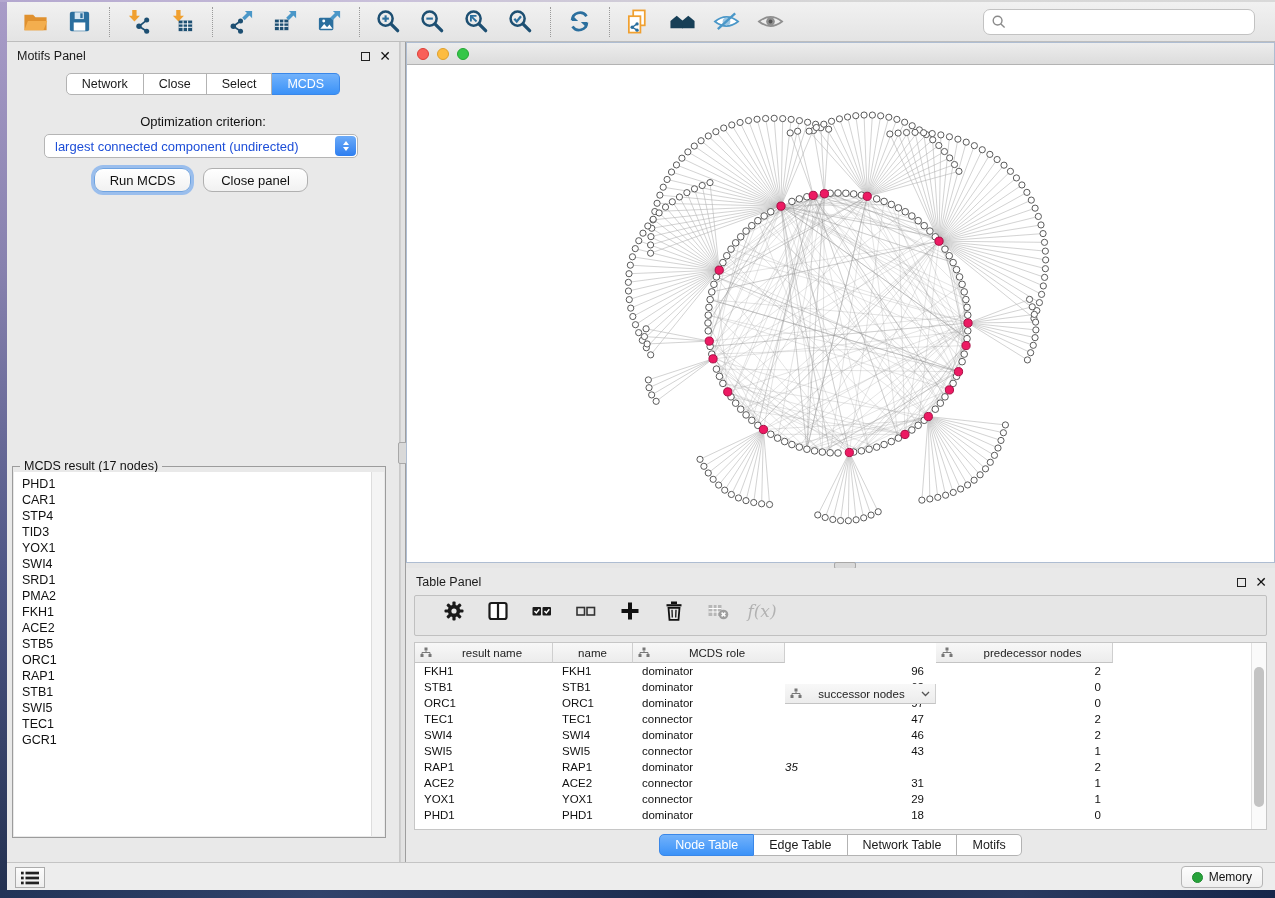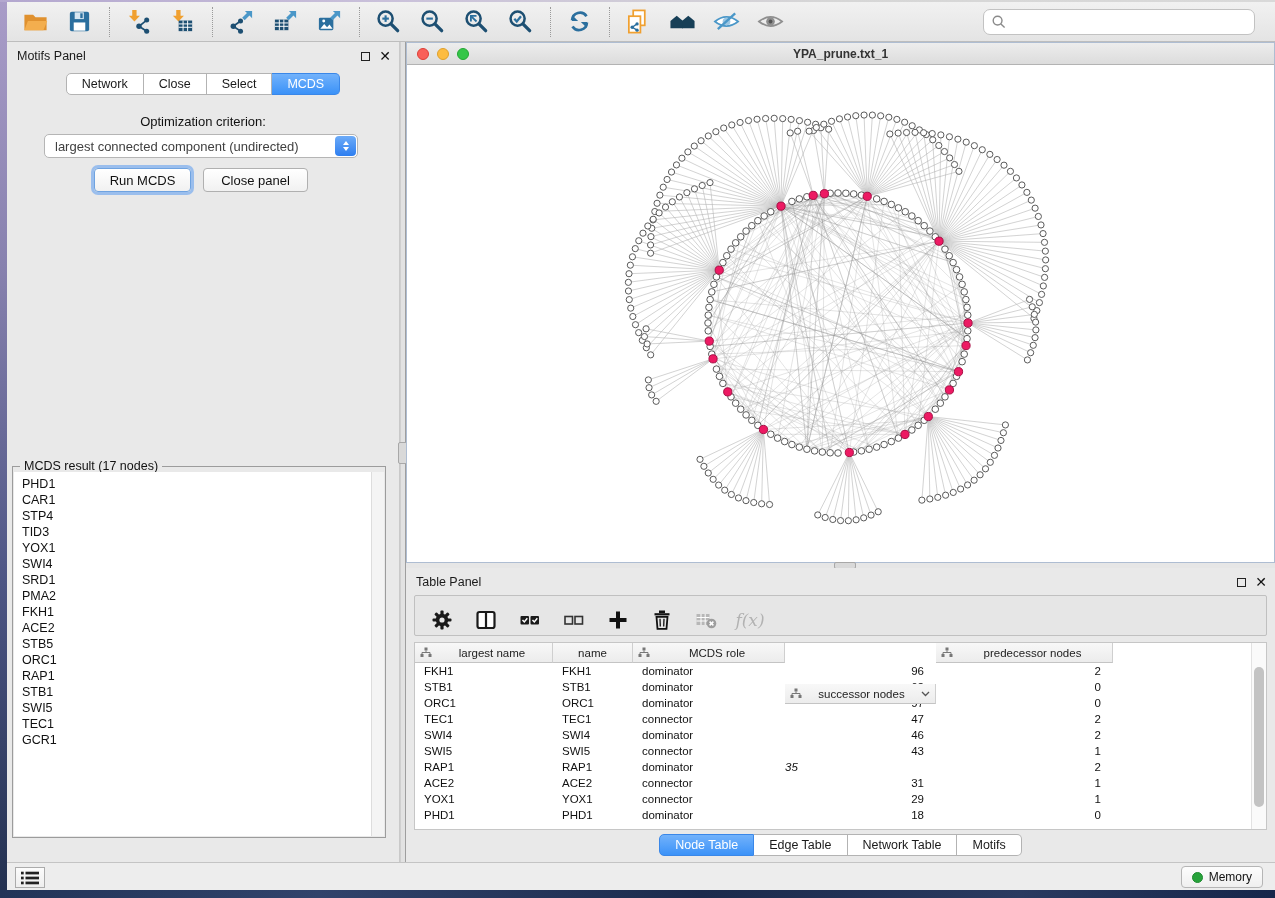--- a/index.html
+++ b/index.html
@@ -40,31 +40,31 @@
   .seg-tab { height:22px; line-height:20px; padding:0 15px; font-size:12.5px; background:#fff;
     border:1px solid #b3b3b3; border-left:none; color:#1a1a1a; cursor:default; }
   .seg-tab:first-child { border-left:1px solid #b3b3b3; border-radius:5px 0 0 5px; }
   .seg-tab:last-child { border-radius:0 5px 5px 0; }
   .seg-tab.active { background:linear-gradient(#72b2fb,#3b92f8); border-color:#3a87e8; color:#fff; }
   .cp-tabs-wrap { position:absolute; left:0; top:31px; width:100%; }
 
   .opt-label { position:absolute; top:72px; width:100%; text-align:center; font-size:13px; color:#111; }
   .dropdown { position:absolute; left:37px; top:92px; width:314px; height:24px; background:#fff;
     border:1px solid #b5b5b5; border-radius:5px; font-size:13px; display:flex; align-items:center;
-    padding-left:10px; color:#404040; }
+    padding-left:10px; color:#1d4ed8; }
   .stepper { position:absolute; right:1px; top:1px; bottom:1px; width:21px; border-radius:4px;
     background:linear-gradient(#6cabf8,#2e7ef0); display:flex; flex-direction:column; align-items:center;
     justify-content:center; gap:2px; }
   .tri-up { width:0; height:0; border-left:3.6px solid transparent; border-right:3.6px solid transparent;
             border-bottom:4.6px solid #fff; }
   .tri-down { width:0; height:0; border-left:3.6px solid transparent; border-right:3.6px solid transparent;
               border-top:4.6px solid #fff; }
   .btn-row { position:absolute; top:126px; left:0; width:100%; height:26px; }
   .mac-btn { position:absolute; height:24px; background:linear-gradient(#ffffff,#f1f1f1);
-    border:1px solid #b0b0b0; border-radius:4px; font-size:13px; font-family:inherit; color:#111; }
+    border:1px solid #b0b0b0; border-radius:9px; font-size:13px; font-family:inherit; color:#111; }
   .mac-btn.focused { box-shadow:0 0 0 3px rgba(90,155,240,.55); border-color:#6fa3e0; }
   #run-btn { left:87px; width:97px; }
   #closep-btn { left:196px; width:105px; }
 
   .group-box { position:absolute; left:5px; top:424px; width:374px; height:372px;
                border:1px solid #9c9c9c; }
   .group-title { position:absolute; top:-8px; left:7px; background:#e9e9e9; padding:0 4px;
                  font-size:12.5px; color:#111; }
   .list-box { position:absolute; left:1px; top:5px; right:14px; bottom:1px; background:#fff;
               overflow:hidden; padding:4px 0 0 8px; }
@@ -90,21 +90,21 @@
   .light { width:12px; height:12px; border-radius:50%; }
   .light.red { background:#f95f58; border:1px solid #dd3f36; }
   .light.yellow { background:#fdbc40; border:1px solid #dfa02c; }
   .light.green { background:#35c649; border:1px solid #24a734; }
   .net-title { position:absolute; left:0; right:0; text-align:center; font-size:12px; font-weight:bold; color:#333; }
   .net-canvas { position:relative; width:100%; height:497px; background:#fff; overflow:hidden; }
 
   
   .table-panel { position:absolute; left:406px; top:568px; width:869px; height:294px; background:#e9e9e9; }
   .tp-toolbar { position:absolute; left:8px; top:27px; width:853px; height:41px; background:#e6e6e6;
-    border:1px solid #c0c0c0; border-radius:2px; display:flex; align-items:flex-end; padding-left:12px; gap:14px; }
+    border:1px solid #c0c0c0; border-radius:2px; display:flex; align-items:flex-start; padding-left:24px; gap:14px; }
   .tp-btn { width:30px; height:30px; display:flex; align-items:center; justify-content:center; }
   .tp-btn.muted { opacity:.95; }
   .fx-label { font-family:"DejaVu Serif",serif; font-style:italic; font-size:17px; color:#b0b0b0; }
 
   .tp-table { position:absolute; left:8px; top:74px; width:853px; height:188px; background:#fff;
               border:1px solid #c6c6c6; overflow:hidden; }
   .tp-header { display:flex; height:20px; }
   .tp-hcell { height:20px; background:linear-gradient(#f8f8f8,#ececec); border-right:1px solid #cfcfcf;
     border-bottom:1px solid #c4c4c4; display:flex; align-items:center; font-size:11.5px; color:#222;
     position:relative; }
@@ -353,21 +353,20 @@
       <div class="v-handle"></div>
     </div>
 
   <div class="network-window">
     <div class="net-titlebar">
       <div class="lights">
         <span class="light red"></span>
         <span class="light yellow"></span>
         <span class="light green"></span>
       </div>
-      <span class="net-title">YPA_prune.txt_1</span>
     </div>
     <div class="net-canvas">
       <svg id="graph-svg" width="869" height="497">
           <line x1="374.01175091742" y1="141.15677398110827" x2="438.8492046648972" y2="128.23717795096871" stroke="#8f8f8f" stroke-width="0.6" opacity="0.4"></line>
           <line x1="374.01175091742" y1="141.15677398110827" x2="477.09863531552963" y2="136.44788845089607" stroke="#8f8f8f" stroke-width="0.6" opacity="0.4"></line>
           <line x1="374.01175091742" y1="141.15677398110827" x2="399.8889636426175" y2="131.77756373461324" stroke="#8f8f8f" stroke-width="0.6" opacity="0.4"></line>
           <line x1="374.01175091742" y1="141.15677398110827" x2="312.4530200210283" y2="311.3536647088584" stroke="#8f8f8f" stroke-width="0.6" opacity="0.4"></line>
           <line x1="374.01175091742" y1="141.15677398110827" x2="423.1507953351029" y2="387.7628220490313" stroke="#8f8f8f" stroke-width="0.6" opacity="0.4"></line>
           <line x1="374.01175091742" y1="141.15677398110827" x2="511.1734534417106" y2="360.3338524791765" stroke="#8f8f8f" stroke-width="0.6" opacity="0.4"></line>
           <line x1="374.01175091742" y1="141.15677398110827" x2="462.11103635738255" y2="384.22243626538676" stroke="#8f8f8f" stroke-width="0.6" opacity="0.4"></line>
@@ -1150,21 +1149,21 @@
             <span class="hicon">
               <svg width="12" height="11" viewBox="0 0 12 11">
                 <g fill="#777">
                   <rect x="4.5" y="0.5" width="3" height="3"></rect>
                   <rect x="0.5" y="7" width="3" height="3"></rect>
                   <rect x="8.5" y="7" width="3" height="3"></rect>
                 </g>
                 <path d="M6 3.5v2M2 7V5.5h8V7" fill="none" stroke="#777" stroke-width="1"></path>
               </svg>
             </span>
-            <span class="hlabel">largest name</span>
+            <span class="hlabel">result name</span>
           </div>
           <div class="tp-hcell" style="width: 80px;">
             <span class="hlabel">name</span>
           </div>
           <div class="tp-hcell" style="width: 152px;">
             <span class="hicon">
               <svg width="12" height="11" viewBox="0 0 12 11">
                 <g fill="#777">
                   <rect x="4.5" y="0.5" width="3" height="3"></rect>
                   <rect x="0.5" y="7" width="3" height="3"></rect>

